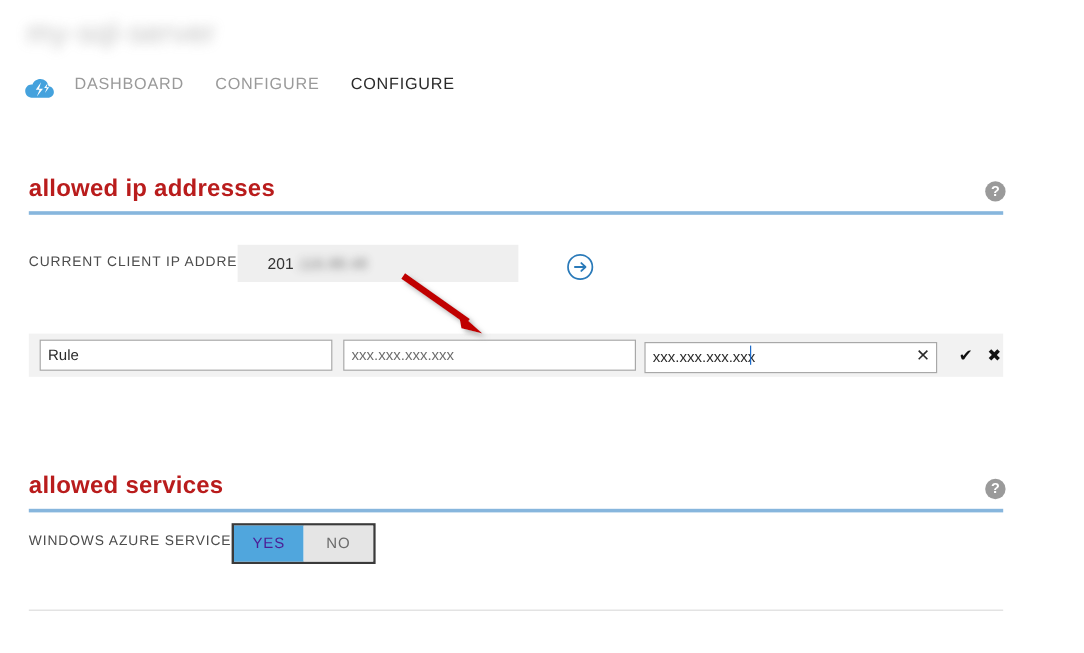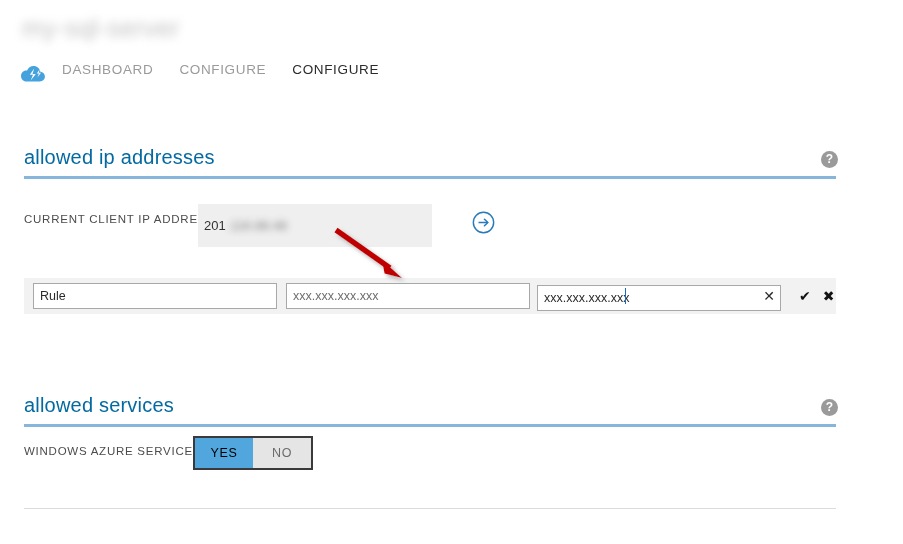--- a/index.html
+++ b/index.html
@@ -59,22 +59,22 @@
   }
 
   
   .section-head {
     position: absolute;
     left: 24px;
     width: 812px;
   }
   .section-head .title {
     font-size: 20px;
-    font-weight: 400;
-    color: #0369a1;
+    font-weight: 700;
+    color: #b91c1c;
     letter-spacing: 0.2px;
     padding-bottom: 7px;
   }
   .section-head .rule-line {
     height: 3px;
     background: #87b6dd;
     width: 100%;
   }
   .help-icon {
     position: absolute;
@@ -108,25 +108,25 @@
     position: absolute;
     left: 0;
     top: 9px;
     white-space: nowrap;
   }
   .ip-display {
     position: absolute;
     left: 174px;
     top: 0;
     width: 234px;
-    height: 43px;
+    height: 31px;
     background: #efefef;
     display: flex;
     align-items: center;
-    padding-left: 6px;
+    padding-left: 25px;
     box-sizing: border-box;
     font-size: 13px;
     color: #333333;
   }
   .ip-display .blurred {
     filter: blur(3.5px);
     -webkit-filter: blur(3.5px);
     opacity: 0.6;
     user-select: none;
     margin-left: 1px;
@@ -231,21 +231,21 @@
     justify-content: center;
     font-size: 12.5px;
     letter-spacing: 0.7px;
     background: #e5e5e5;
     color: #6b6b6b;
     cursor: pointer;
     user-select: none;
   }
   .toggle-opt.on {
     background: #50a6dd;
-    color: #000000;
+    color: #4c1d95;
   }
 
   
   .bottom-divider {
     position: absolute;
     left: 24px;
     top: 508px;
     width: 812px;
     height: 1px;
     background: #dcdcdc;

